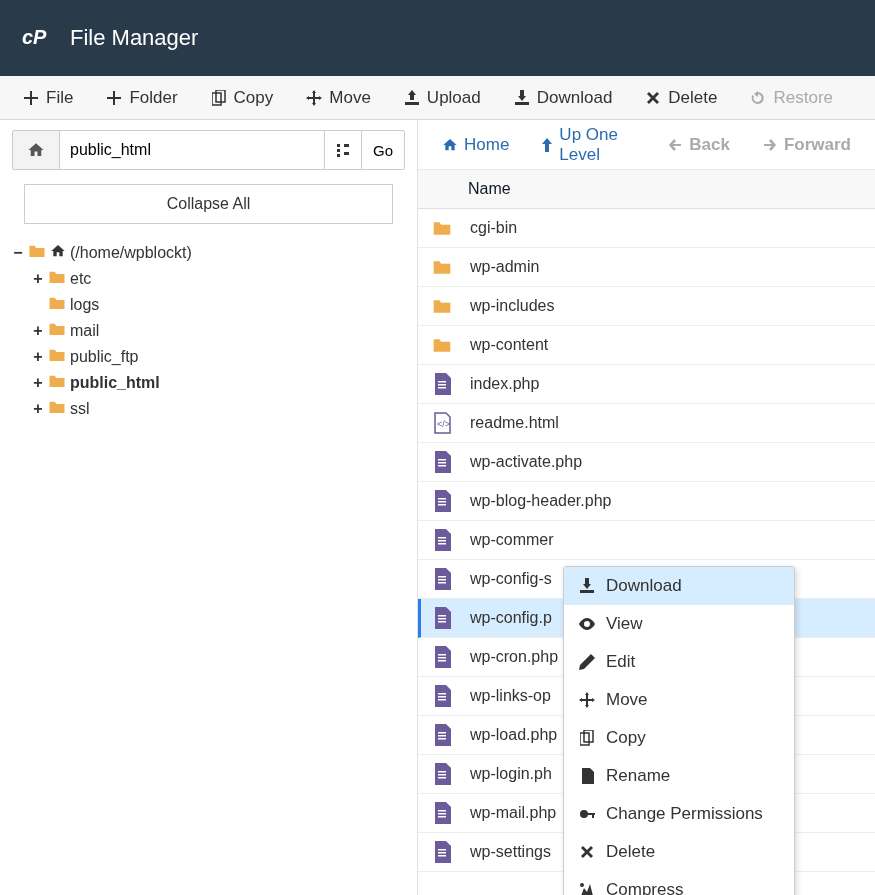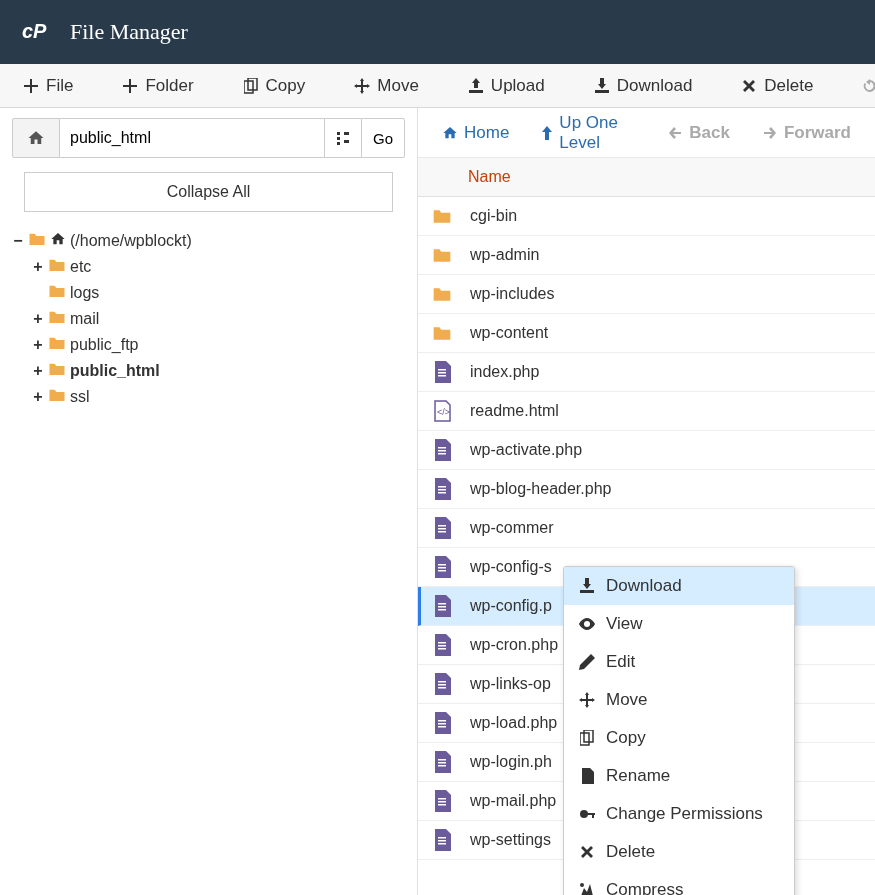--- a/index.html
+++ b/index.html
@@ -1,22 +1,22 @@
 <!DOCTYPE html>
 <html><head>
 <meta charset="utf-8">
 <style>
 * { box-sizing: border-box; margin: 0; padding: 0; }
 body { font-family: -apple-system, BlinkMacSystemFont, "Segoe UI", Arial, sans-serif; font-size: 16px; color: #333; width: 875px; height: 895px; overflow: hidden; }
 
-.header { background: #293a4a; color: #fff; height: 64px; display: flex; align-items: center; padding: 0 20px; text-align: center; }
+.header { background: #293a4a; color: #fff; height: 76px; display: flex; align-items: center; padding: 0 20px; text-align: center; }
 .header .logo { width: 36px; height: 36px; display: flex; align-items: center; justify-content: center; }
-.header h1 { font-size: 22px; font-weight: 400; margin-left: 14px; font-family: Liberation Serif, serif; }
-
-.toolbar { background: #f7f7f7; border-bottom: 1px solid #d8d8d8; height: 44px; display: flex; align-items: center; padding: 0 6px; gap: 16px; }
+.header h1 { font-size: 22px; font-weight: 400; margin-left: 14px; }
+
+.toolbar { background: #f7f7f7; border-bottom: 1px solid #d8d8d8; height: 44px; display: flex; align-items: center; padding: 0 6px; gap: 0; }
 .toolbar .tbtn { display: flex; align-items: center; gap: 6px; padding: 8px 16px; color: #333; cursor: pointer; font-size: 17px; }
 .toolbar .tbtn.disabled { color: #aaa; }
 .toolbar .tbtn .ticon { width: 18px; display: inline-flex; justify-content: center; }
 
 .main { display: flex; height: calc(895px - 60px - 44px); }
 
 .sidebar { width: 418px; border-right: 1px solid #e0e0e0; display: flex; flex-direction: column; }
 .sidebar-top { padding: 10px 12px; display: flex; gap: 0; }
 .home-btn { width: 48px; height: 40px; border: 1px solid #ccc; background: #f3f3f3; display: flex; align-items: center; justify-content: center; border-radius: 2px 0 0 2px; cursor: pointer; }
 .path-input { flex: 1; height: 40px; border: 1px solid #ccc; border-left: none; padding: 0 10px; font-size: 16px; outline: none; }
@@ -32,21 +32,21 @@
 .tree-node.selected .tree-label { font-weight: bold; }
 .folder-icon { color: #f0ad4e; }
 .home-node-icon { color: #333; }
 
 .content { flex: 1; display: flex; flex-direction: column; overflow: hidden; }
 .breadcrumb { height: 50px; display: flex; align-items: center; padding: 0 12px; gap: 8px; border-bottom: 1px solid #e8e8e8; }
 .bc-btn { display: flex; align-items:center; gap:6px; padding: 6px 12px; color: #2b6cb0; cursor:pointer; font-size:17px; }
 .bc-btn.disabled { color: #aaa; font-weight: bold; }
 .bc-btn .bicon { width:16px; display:inline-flex; justify-content:center; }
 
-.list-header { background:#f8f8f8; border-bottom:1px solid #e0e0e0; padding: 10px 14px 10px 50px; color:#c2410c; font-size:16px; font-weight:500; }
+.list-header { background:#f8f8f8; border-bottom:1px solid #e0e0e0; padding: 10px 14px 10px 50px; color:#0f172a; font-size:16px; font-weight:500; }
 
 .file-list { overflow-y: auto; }
 .file-row { display:flex; align-items:center; height:39px; padding:0 14px; border-bottom:1px solid #eee; cursor:pointer; gap: 18px; }
 .file-row.selected { background:#d6ecff; border-left: 3px solid #2b7de9; padding-left: 11px; }
 .file-row .ficon { width:20px; display:flex; justify-content:center; }
 .php-type { fill:#6b5b9a; }
 .txt-type { fill:#6b5b9a; }
 
 .context-menu { position:absolute; left:563px; top:566px; width:232px; background:#fff; border:1px solid #ccc; box-shadow: 2px 2px 6px rgba(0,0,0,0.15); border-radius:3px; overflow:hidden; z-index:100; }
 .ctx-item { display:flex; align-items:center; gap:10px; padding:9px 14px; font-size:17px; cursor:pointer; }

